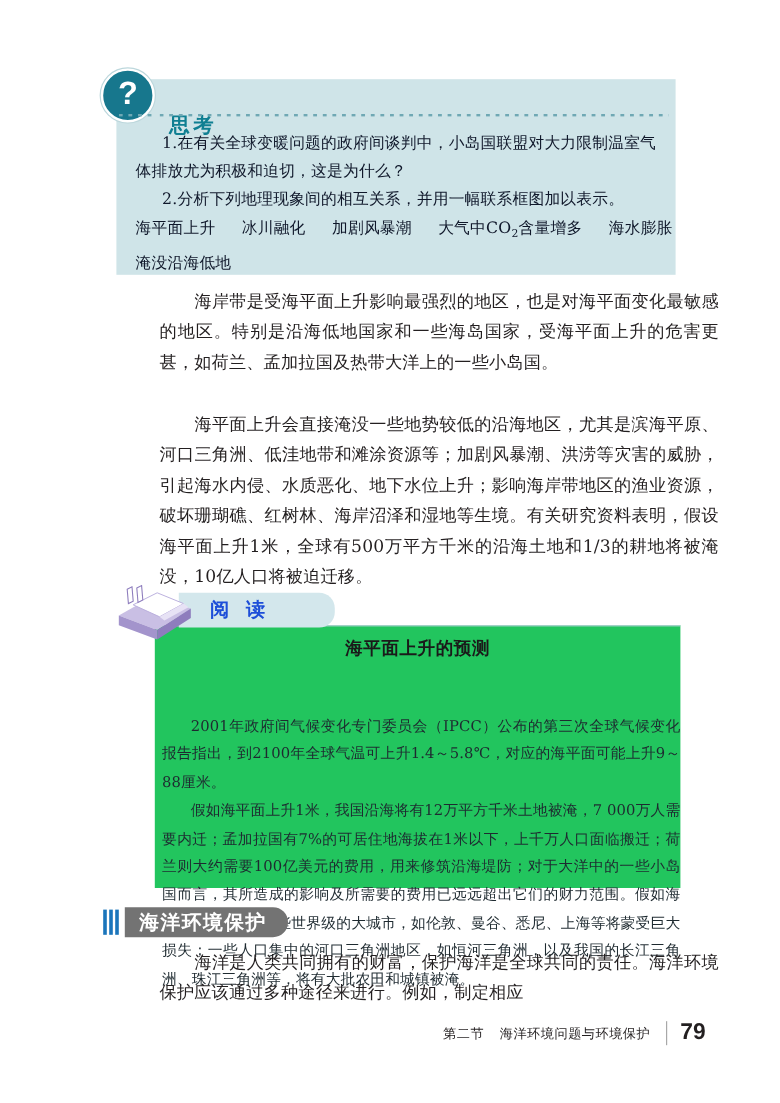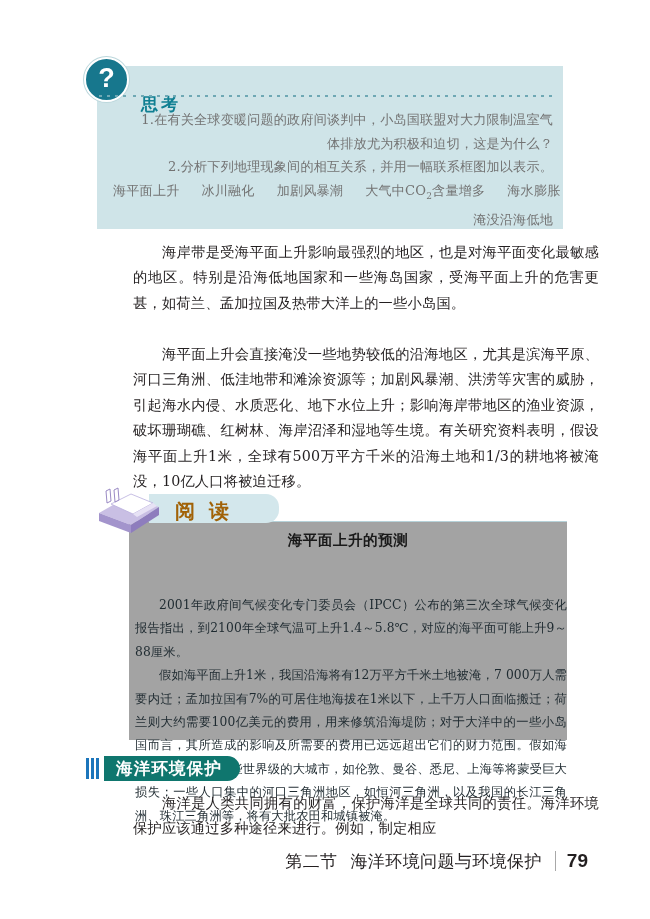--- a/index.html
+++ b/index.html
@@ -92,23 +92,22 @@
     background-repeat: repeat-x;
   }
   .think-body {
     position: absolute;
     left: 16px;
     top: 42px;
     width: 440px;
     font-family: "DejaVu Serif", serif;
     font-size: 13.1px;
     line-height: 23.5px;
-    color: #737373;
+    color: #0f172a;
     letter-spacing: 0.2px;
-    text-align: right;
   }
   .think-body p {
     margin: 0;
   }
   .think-body .indent {
     text-indent: 22px;
   }
   .term-row {
     display: block;
     white-space: nowrap;
@@ -159,40 +158,40 @@
     height: 29px;
     background: #d3e7ec;
     border-radius: 0 13px 13px 0;
     z-index: 3;
   }
   .reading-tab-label {
     position: absolute;
     left: 26px;
     top: 4px;
     font-family: "Liberation Sans", sans-serif;
-    font-size: 20px;
-    font-weight: bold;
-    color: #a16207;
+    font-size: 16px;
+    font-weight: bold;
+    color: #1d4ed8;
     letter-spacing: 14px;
   }
   .reading-book {
     position: absolute;
     left: 0px;
     top: 0px;
     width: 66px;
     height: 48px;
     z-index: 4;
   }
   .reading-box {
     position: absolute;
     left: 32px;
     top: 34px;
     width: 438px;
     height: 219px;
-    background: #a3a3a3;
+    background: #22c55e;
     box-sizing: border-box;
     border-top: 1px solid #b6d2d9;
   }
   .reading-title {
     position: absolute;
     left: 0;
     top: 9px;
     width: 438px;
     text-align: center;
     font-family: "DejaVu Serif", serif;
@@ -235,21 +234,21 @@
   }
   .head-bars i {
     display: block;
     width: 3px;
     height: 21px;
     background: #1b75bb;
   }
   .head-pill {
     height: 25px;
     padding: 0 18px 0 12px;
-    background: #0f766e;
+    background: #737373;
     border-radius: 0 13px 13px 0;
     display: flex;
     align-items: center;
     font-family: Liberation Sans, sans-serif;
     font-size: 16.5px;
     font-weight: bold;
     color: #ffffff;
     letter-spacing: 1.2px;
   }
 
@@ -264,21 +263,21 @@
   .footer-inner {
     position: absolute;
     right: 62px;
     top: 0;
     display: flex;
     align-items: center;
     height: 26px;
   }
   .footer-text {
     font-family: "Liberation Sans", sans-serif;
-    font-size: 17px;
+    font-size: 11px;
     color: #231f20;
     letter-spacing: 0.4px;
   }
   .footer-sep {
     display: inline-block;
     width: 1px;
     height: 20px;
     background: #a8a8a8;
     margin: 0 11px 0 13px;
   }

